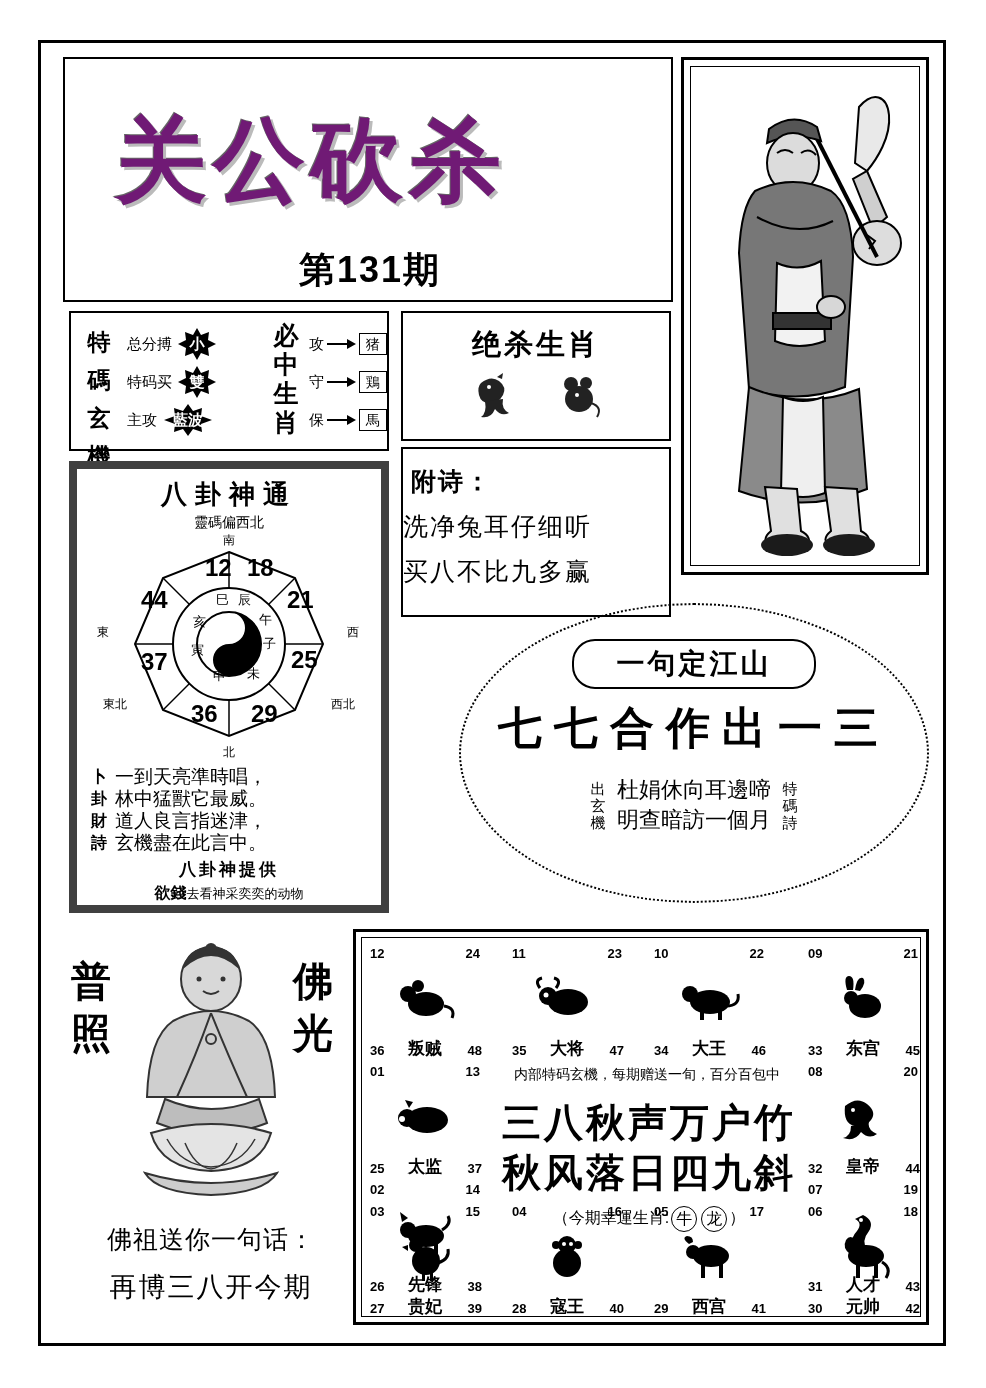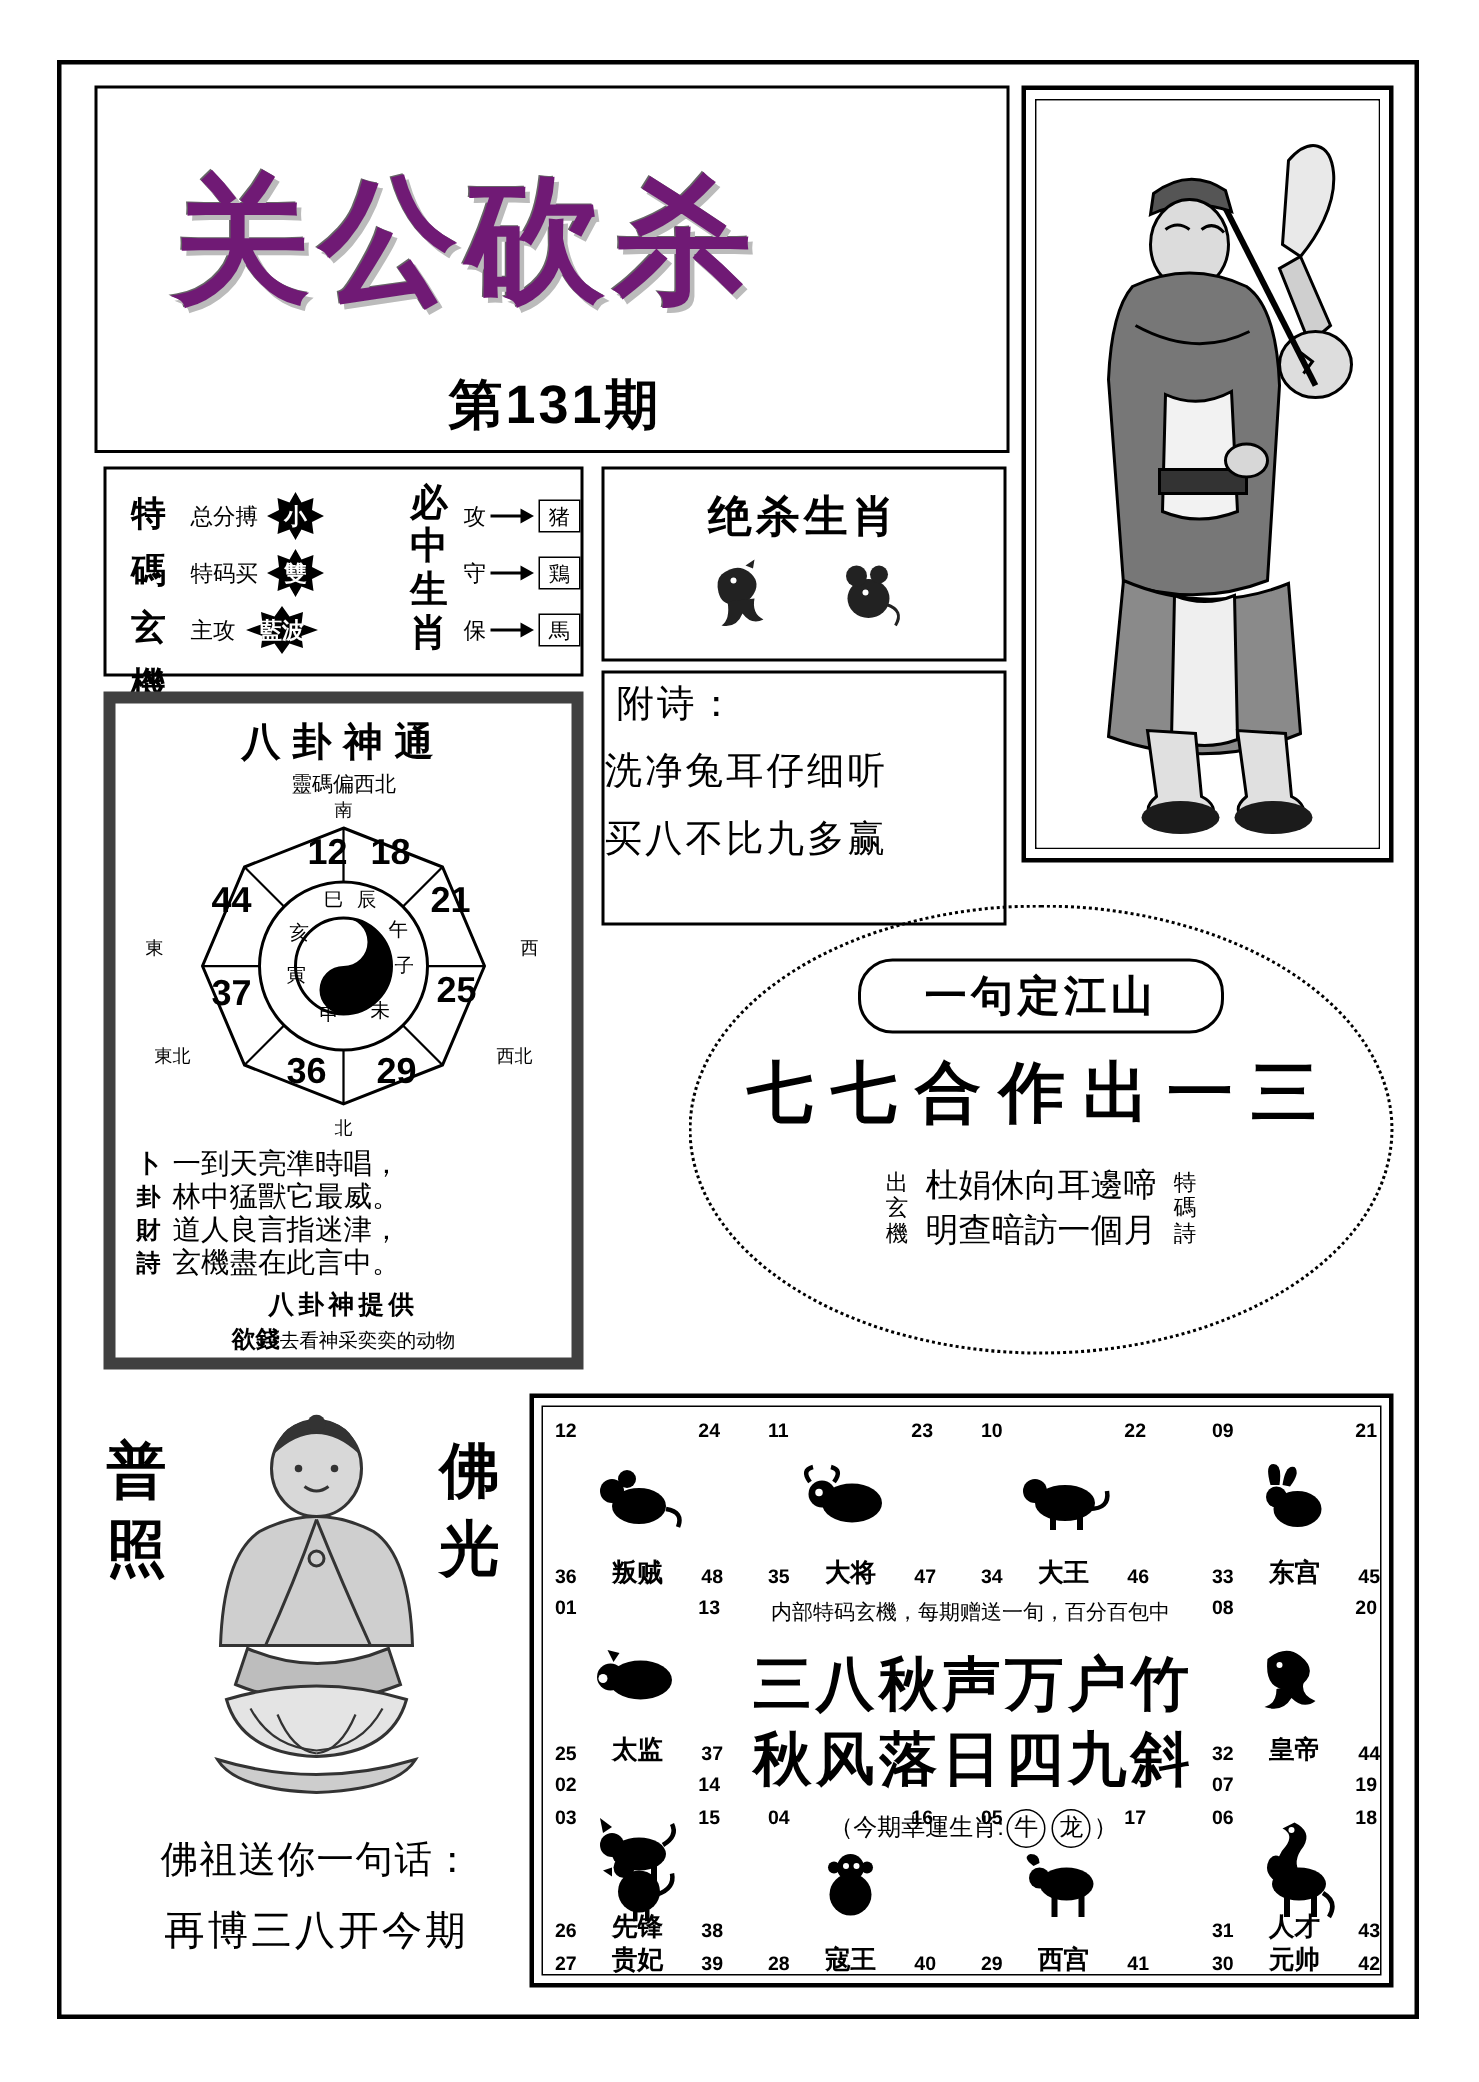--- a/index.html
+++ b/index.html
@@ -47,21 +47,21 @@
   .bg-foot{text-align:center;font-size:17px;font-weight:bold;letter-spacing:3px;margin-top:4px;}
   .bg-foot2{text-align:center;font-size:13px;margin-top:2px;}
   .bg-foot2 b{font-size:16px;}
 
   
   .js-box{position:absolute;left:360px;top:268px;width:270px;height:130px;border:2px solid #000;box-sizing:border-box;}
   .js-title{text-align:center;font-size:29px;font-weight:bold;letter-spacing:3px;margin-top:12px;}
   .js-animals{display:flex;justify-content:center;gap:34px;margin-top:6px;}
 
   .fs-box{position:absolute;left:360px;top:404px;width:270px;height:170px;border:2px solid #000;box-sizing:border-box;}
-  .fs-label{font-size:25px;font-weight:normal;margin:3px 0 0 8px;letter-spacing:2px;}
+  .fs-label{font-size:25px;font-weight:bold;margin:16px 0 0 8px;letter-spacing:2px;}
   .fs-line{text-align:left;font-size:25px;margin-top:12px;letter-spacing:2px;}
 
   
   .oval{position:absolute;left:418px;top:560px;width:470px;height:300px;border:2px dotted #000;border-radius:50%;box-sizing:border-box;}
   .oval-title{position:absolute;left:50%;top:34px;transform:translateX(-50%);width:240px;height:46px;border:2px solid #000;border-radius:23px;display:flex;align-items:center;justify-content:center;font-size:28px;font-weight:bold;letter-spacing:3px;}
   .oval-main{position:absolute;left:0;top:94px;width:100%;text-align:center;font-size:44px;font-weight:bold;letter-spacing:12px;}
   .oval-bottom{position:absolute;left:0;top:170px;width:100%;display:flex;justify-content:center;align-items:center;gap:10px;}
   .vlabel{font-size:15px;line-height:17px;width:18px;text-align:center;}
   .oval-poem{font-size:22px;line-height:30px;text-align:center;}
 

